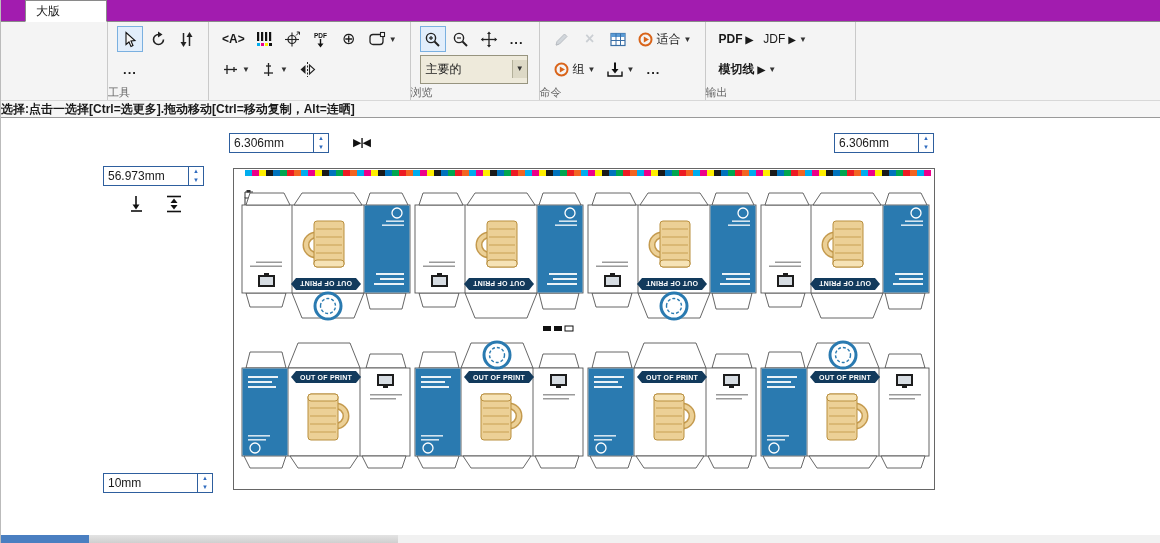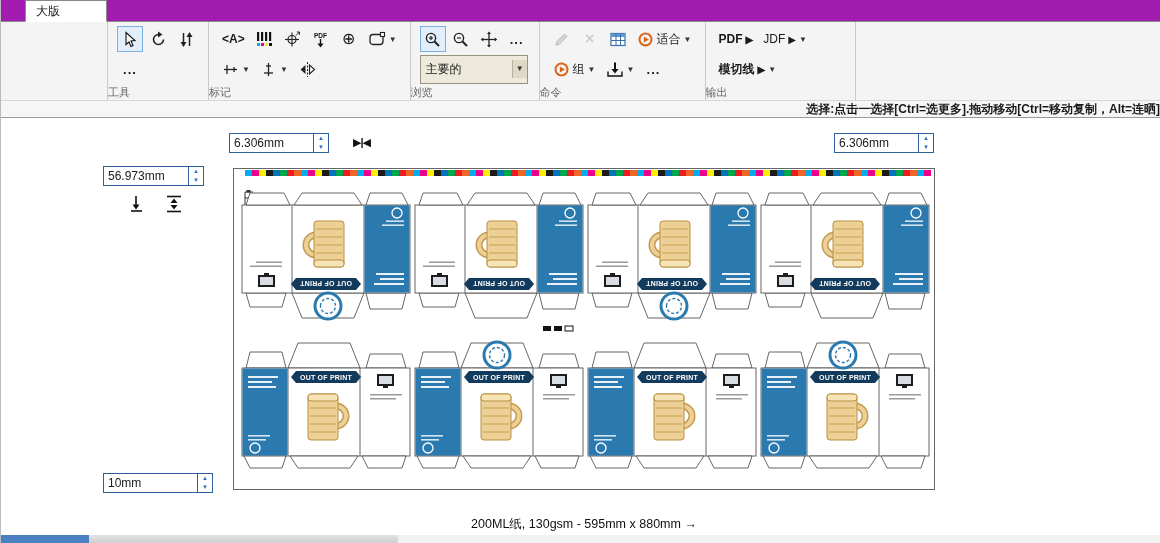--- a/index.html
+++ b/index.html
@@ -25,21 +25,21 @@
   .glyph{font-size:15px;line-height:1}
   .more{font-weight:bold;letter-spacing:1px;font-size:13px}
   .dd{font-size:8px;color:#333}
   .ti{display:block}
   .combo{width:108px;height:29px;border:1px solid #97947f;background:#eeeadb;display:flex;align-items:center;
          justify-content:space-between;font-size:12px;padding-left:5px}
   .combo .dd{width:15px;height:18px;line-height:18px;text-align:center;background:#ddd9c6;border-left:1px solid #b3b09a}
 
   
   .hintbar{height:18px;background:#f6f6f6;border-bottom:1px solid #9a9a9a;border-top:1px solid #d8d8d8;
-           text-align:right;font-size:12px;font-weight:bold;line-height:16px}
+           text-align:left;font-size:12px;font-weight:bold;line-height:16px}
 
   
   .main{position:relative;height:425px;background:#fff}
   .spin{position:absolute;height:20px;border:1px solid #2e5f9e;background:#fff;display:flex}
   .spin-val{flex:1;font-size:12px;line-height:18px;padding-left:4px;white-space:nowrap}
   .spin-btns{width:15px;border-left:1px solid #2e5f9e;display:flex;flex-direction:column}
   .spin-btns span{flex:1;font-size:6px;line-height:9px;text-align:center;color:#2f6bbf}
   .collapse-btn{position:absolute;font-size:11px;letter-spacing:-1px;color:#111;font-weight:bold}
   .margin-icons{position:absolute;display:flex;gap:16px}
   .sheet{position:absolute;left:232px;top:50px;width:702px;height:322px}
@@ -156,21 +156,20 @@
           <span class="dd">▼</span>
         </button>
         <button class="tbtn">
           <svg class="ti" width="19" height="17" viewBox="0 0 19 17">
             <line x1="9.5" y1="1" x2="9.5" y2="16" stroke="#222" stroke-width="1" stroke-dasharray="2 1.5"></line>
             <path d="M7.5,4 L7.5,13 L2.5,8.5 Z" fill="#222"></path>
             <path d="M11.5,4 L11.5,13 L16.5,8.5 Z" fill="none" stroke="#222" stroke-width="1.1"></path>
           </svg>
         </button>
       </div>
-      <div class="tlabel">标记</div>
     </div>
 
     <div class="tgroup">
       <div class="trow">
         <button class="tbtn selected">
           <svg class="ti" width="18" height="17" viewBox="0 0 18 17">
             <circle cx="7" cy="7" r="4.6" fill="none" stroke="#222" stroke-width="1.4"></circle>
             <line x1="5" y1="7" x2="9" y2="7" stroke="#222" stroke-width="1.2"></line>
             <line x1="7" y1="5" x2="7" y2="9" stroke="#222" stroke-width="1.2"></line>
             <line x1="10.5" y1="10.5" x2="15" y2="15" stroke="#222" stroke-width="2"></line>
@@ -527,20 +526,19 @@
         </g>
 
         <g transform="translate(310,158)">
           <rect width="8" height="5" fill="#111"></rect>
           <rect x="11" width="8" height="5" fill="#111"></rect>
           <rect x="22" width="8" height="5" fill="none" stroke="#111" stroke-width="1"></rect>
         </g>
       </svg>
     </div>
 
-    <div class="sheet-info">200ML纸, 130gsm - 595mm x 880mm →</div>
 
     <div class="bottom-strip">
       <div class="bs-blue"></div>
       <div class="bs-gray"></div>
     </div>
   </div>
 </div>
 
 </body></html>

